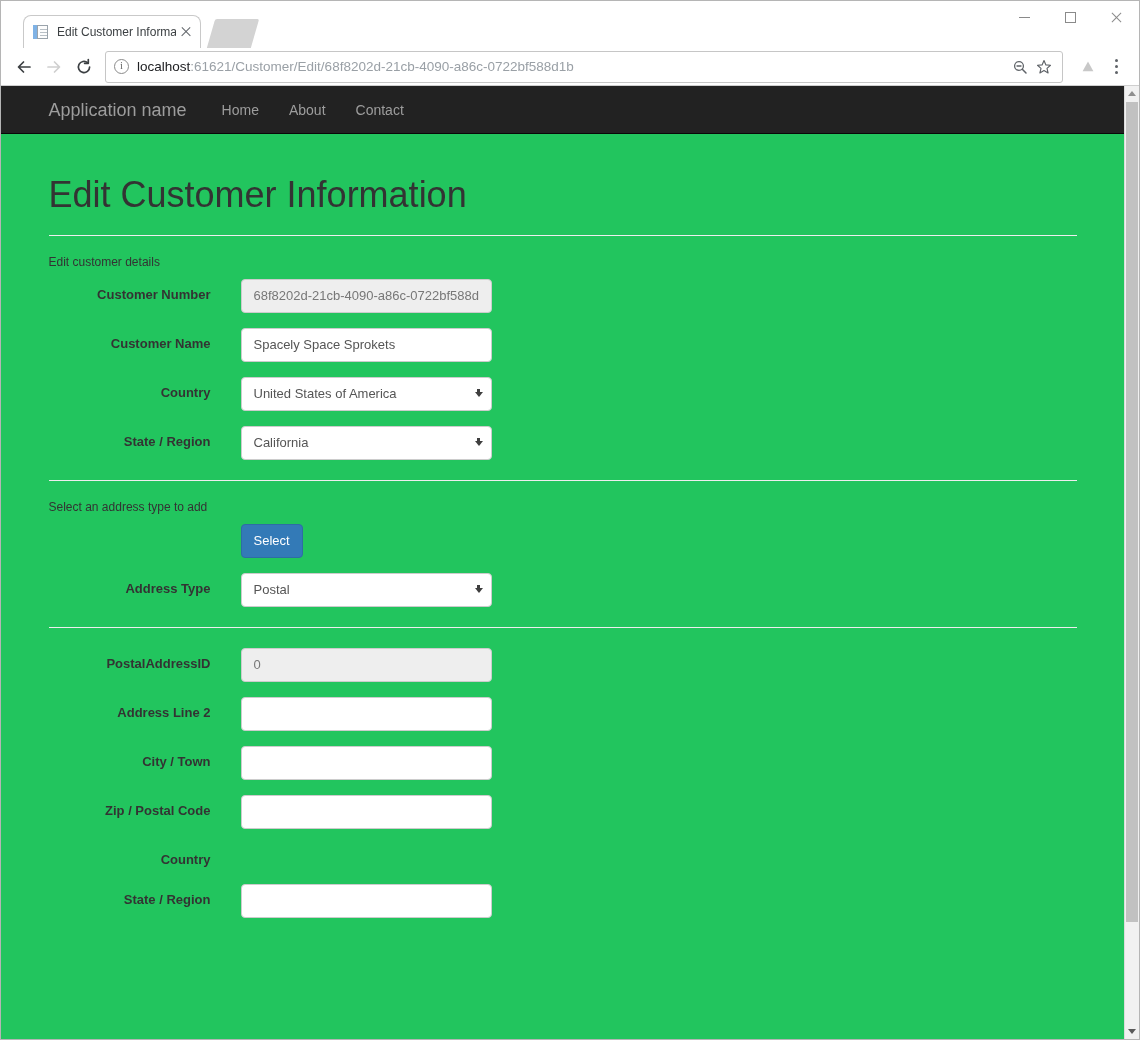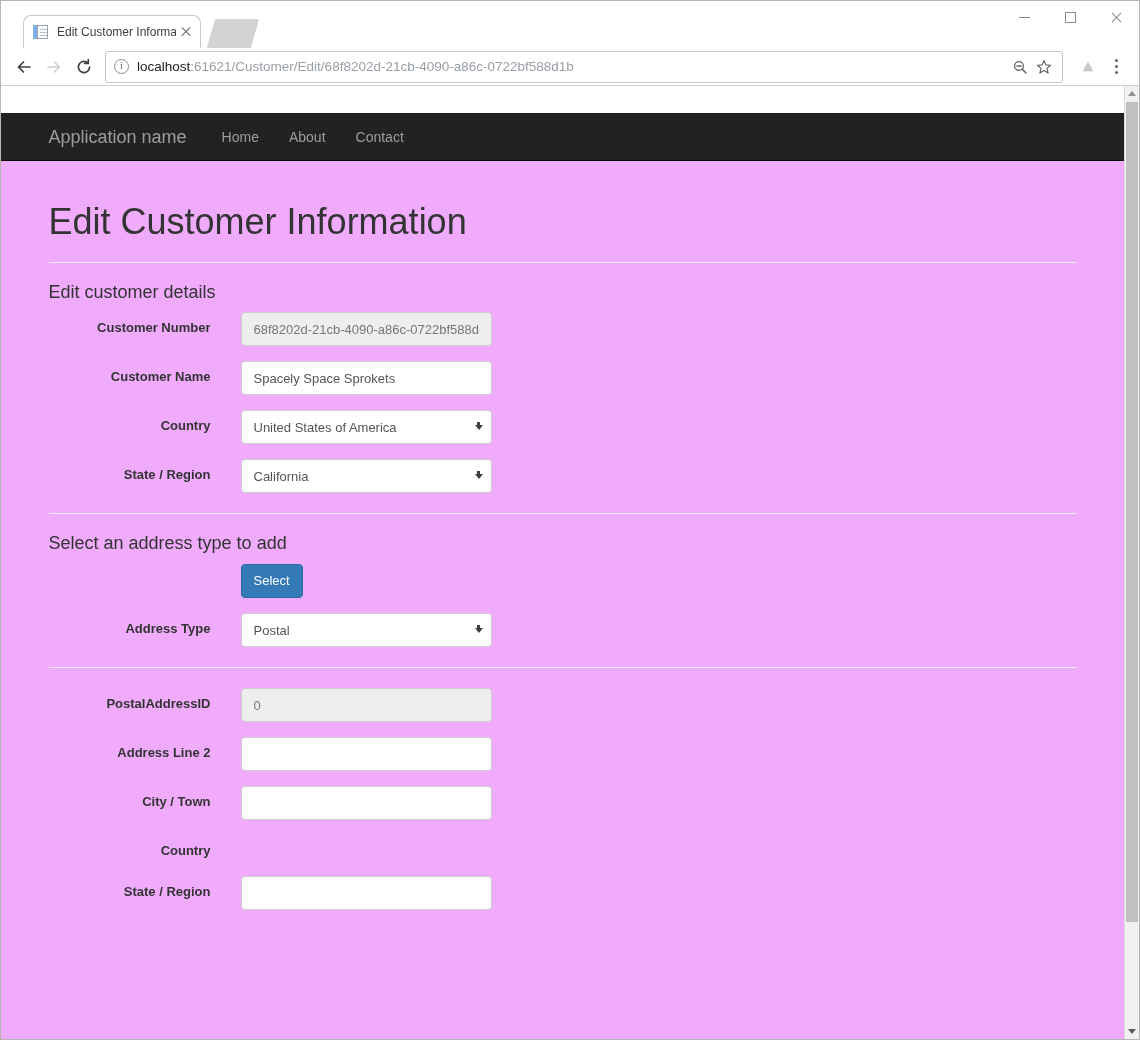--- a/index.html
+++ b/index.html
@@ -170,22 +170,21 @@
   .viewport {
     flex: 1 1 auto;
     position: relative;
     overflow: hidden;
     background: #ffffff;
   }
   .page {
     position: absolute;
     left: 0; top: 0; right: 15px; bottom: 0;
     overflow: hidden;
-    background: #f0abfc;
-    margin-top: 27px;
+    background: #22c55e;
   }
 
   
   .navbar {
     height: 48px;
     background: #222222;
     border-bottom: 1px solid #080808;
     display: flex; align-items: center;
   }
   .navbar-inner {
@@ -213,21 +212,21 @@
     font-size: 36px; font-weight: normal;
     color: #333333;
     margin: 21px 0 20px 0;
     line-height: 1.1;
   }
   hr.sep {
     border: 0; border-top: 1px solid #eeeeee;
     margin: 20px 0;
   }
   h4.section-title {
-    font-size: 18px; font-weight: normal;
+    font-size: 12px; font-weight: normal;
     color: #333333;
     margin: 10px 0 10px 0;
     line-height: 1.1;
   }
 
   
   .form-row {
     display: flex; align-items: flex-start;
     margin-bottom: 15px;
   }
@@ -492,20 +491,26 @@
           </div>
         </div>
 
         <div class="form-row">
           <div class="form-label">City / Town</div>
           <div class="form-ctrl-col">
             <input class="ctrl" type="text" value="" style="">
           </div>
         </div>
 
+        <div class="form-row">
+          <div class="form-label">Zip / Postal Code</div>
+          <div class="form-ctrl-col">
+            <input class="ctrl" type="text" value="" style="">
+          </div>
+        </div>
 
         <div class="form-row">
           <div class="form-label">Country</div>
         </div>
 
         <div class="form-row">
           <div class="form-label">State / Region</div>
           <div class="form-ctrl-col">
             <div class="select-wrap">
               <input class="ctrl" type="text" readonly="" value="" style="">

